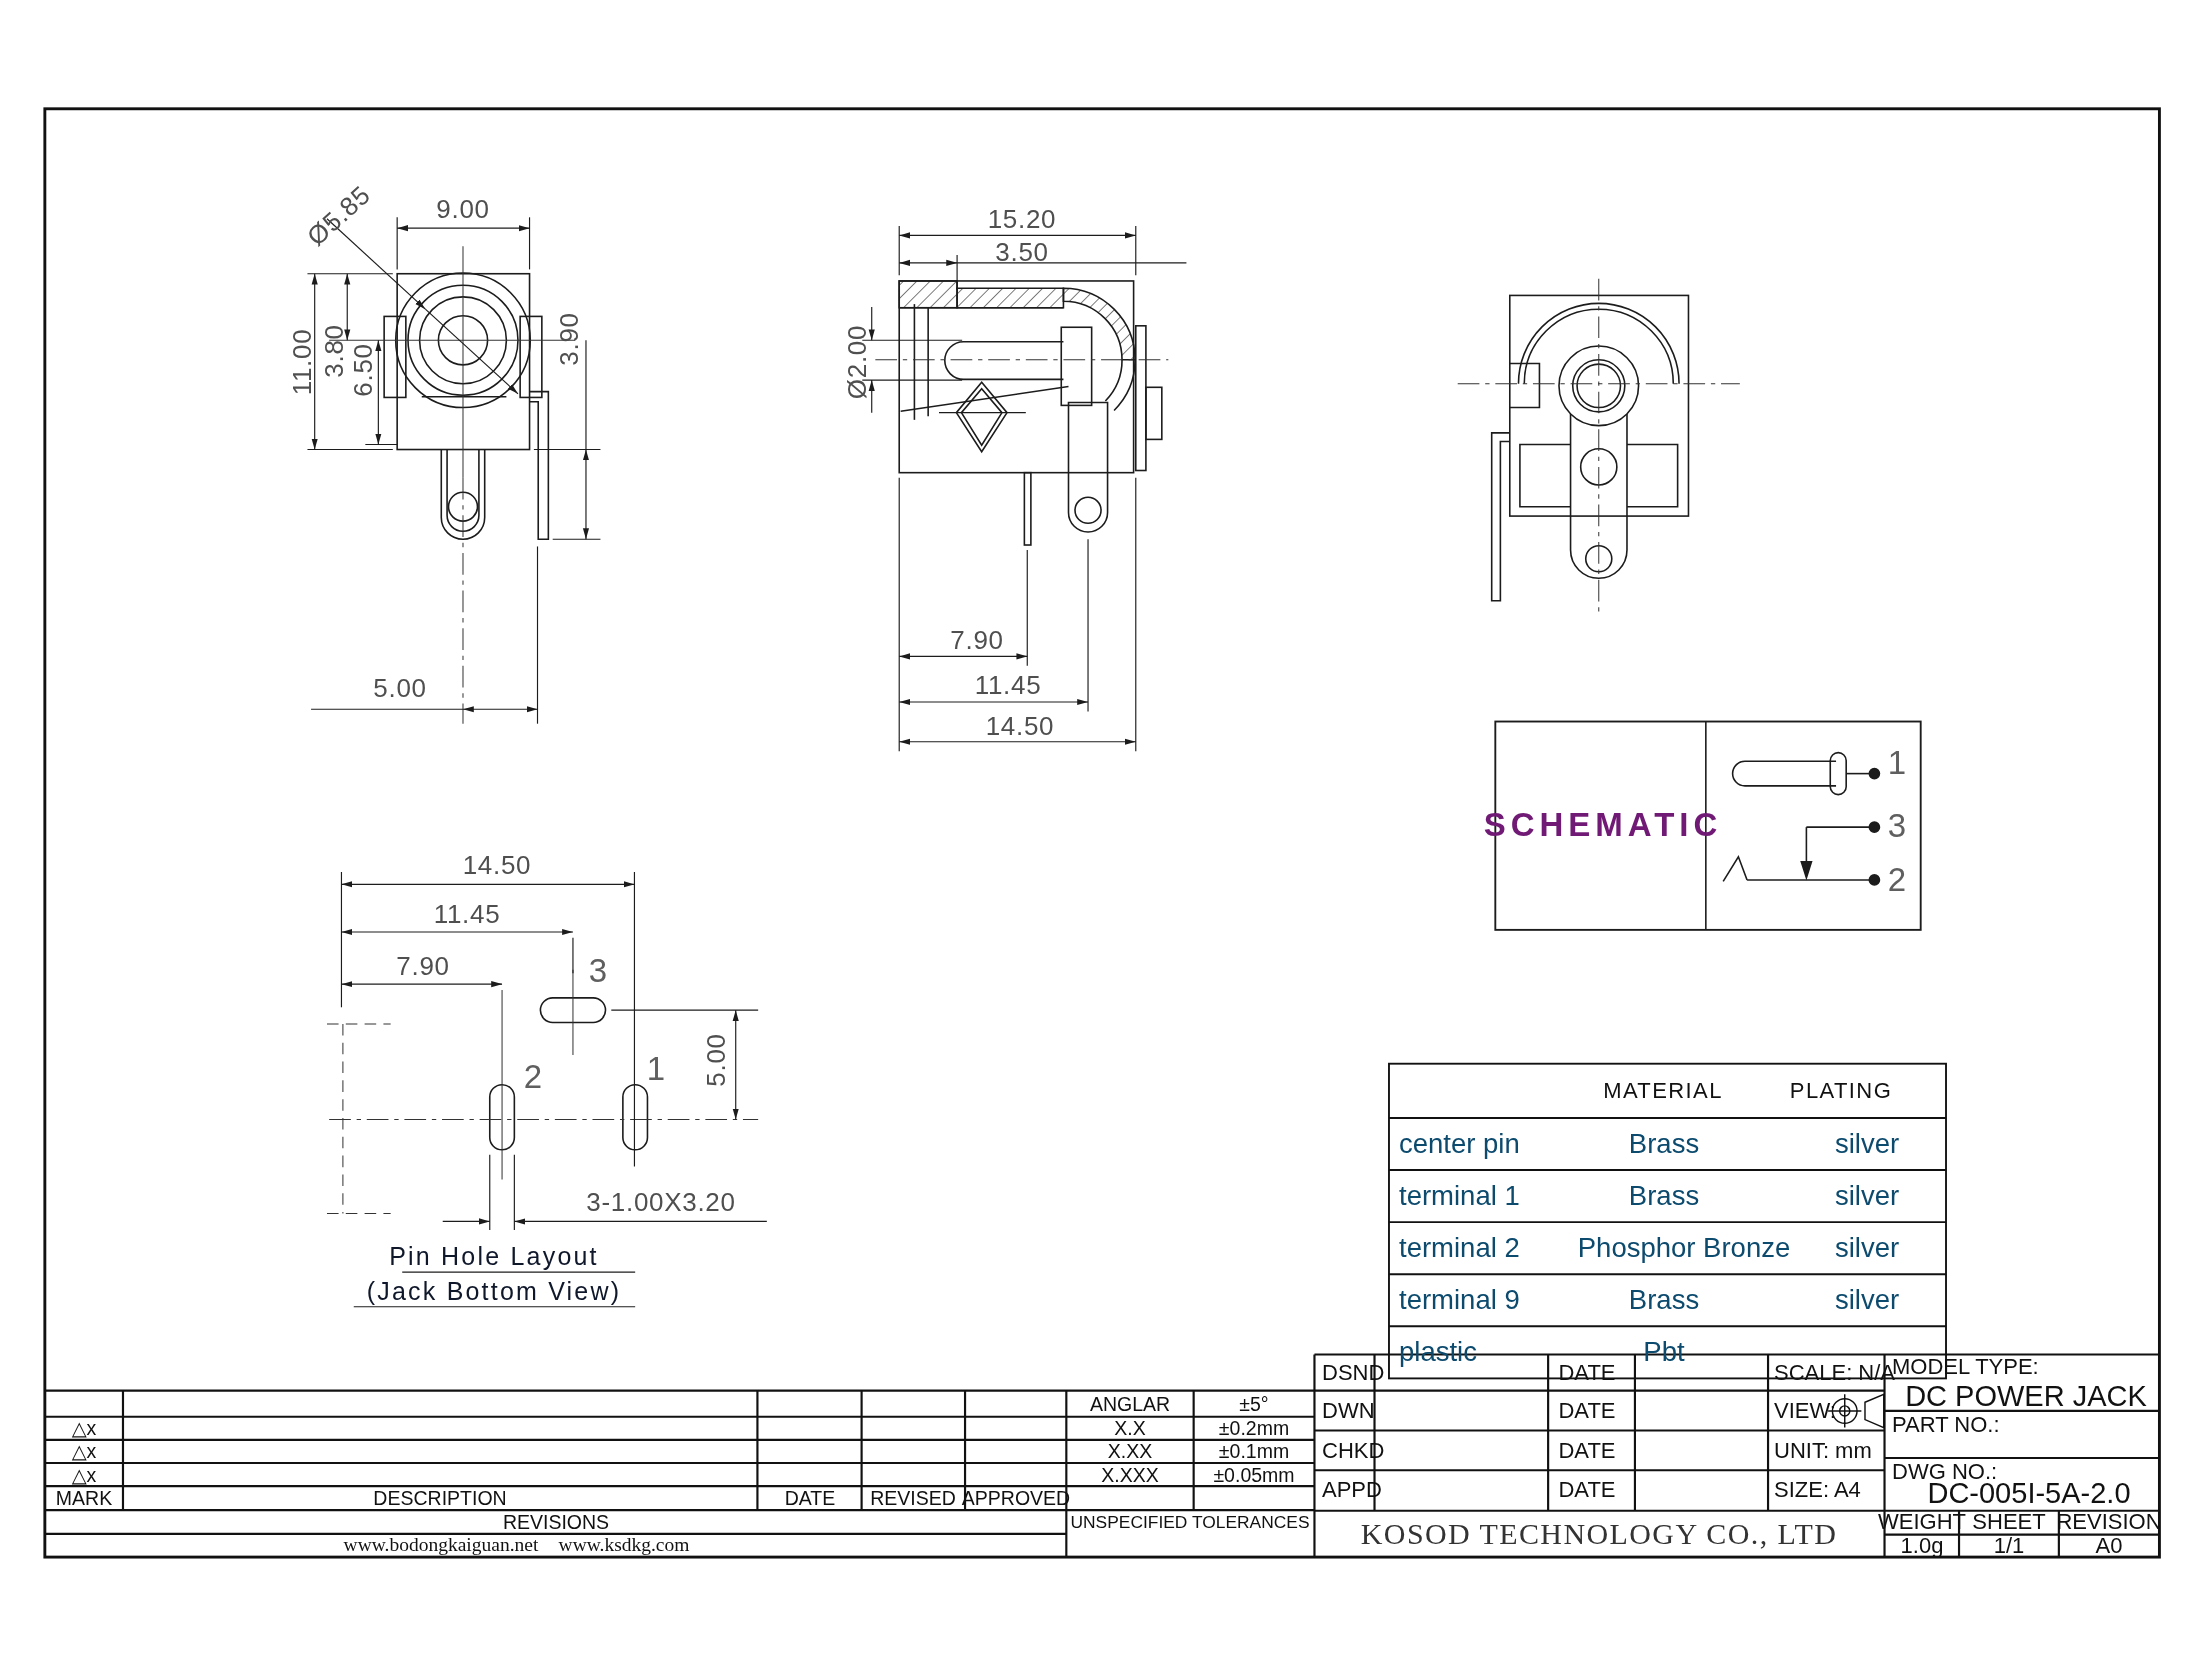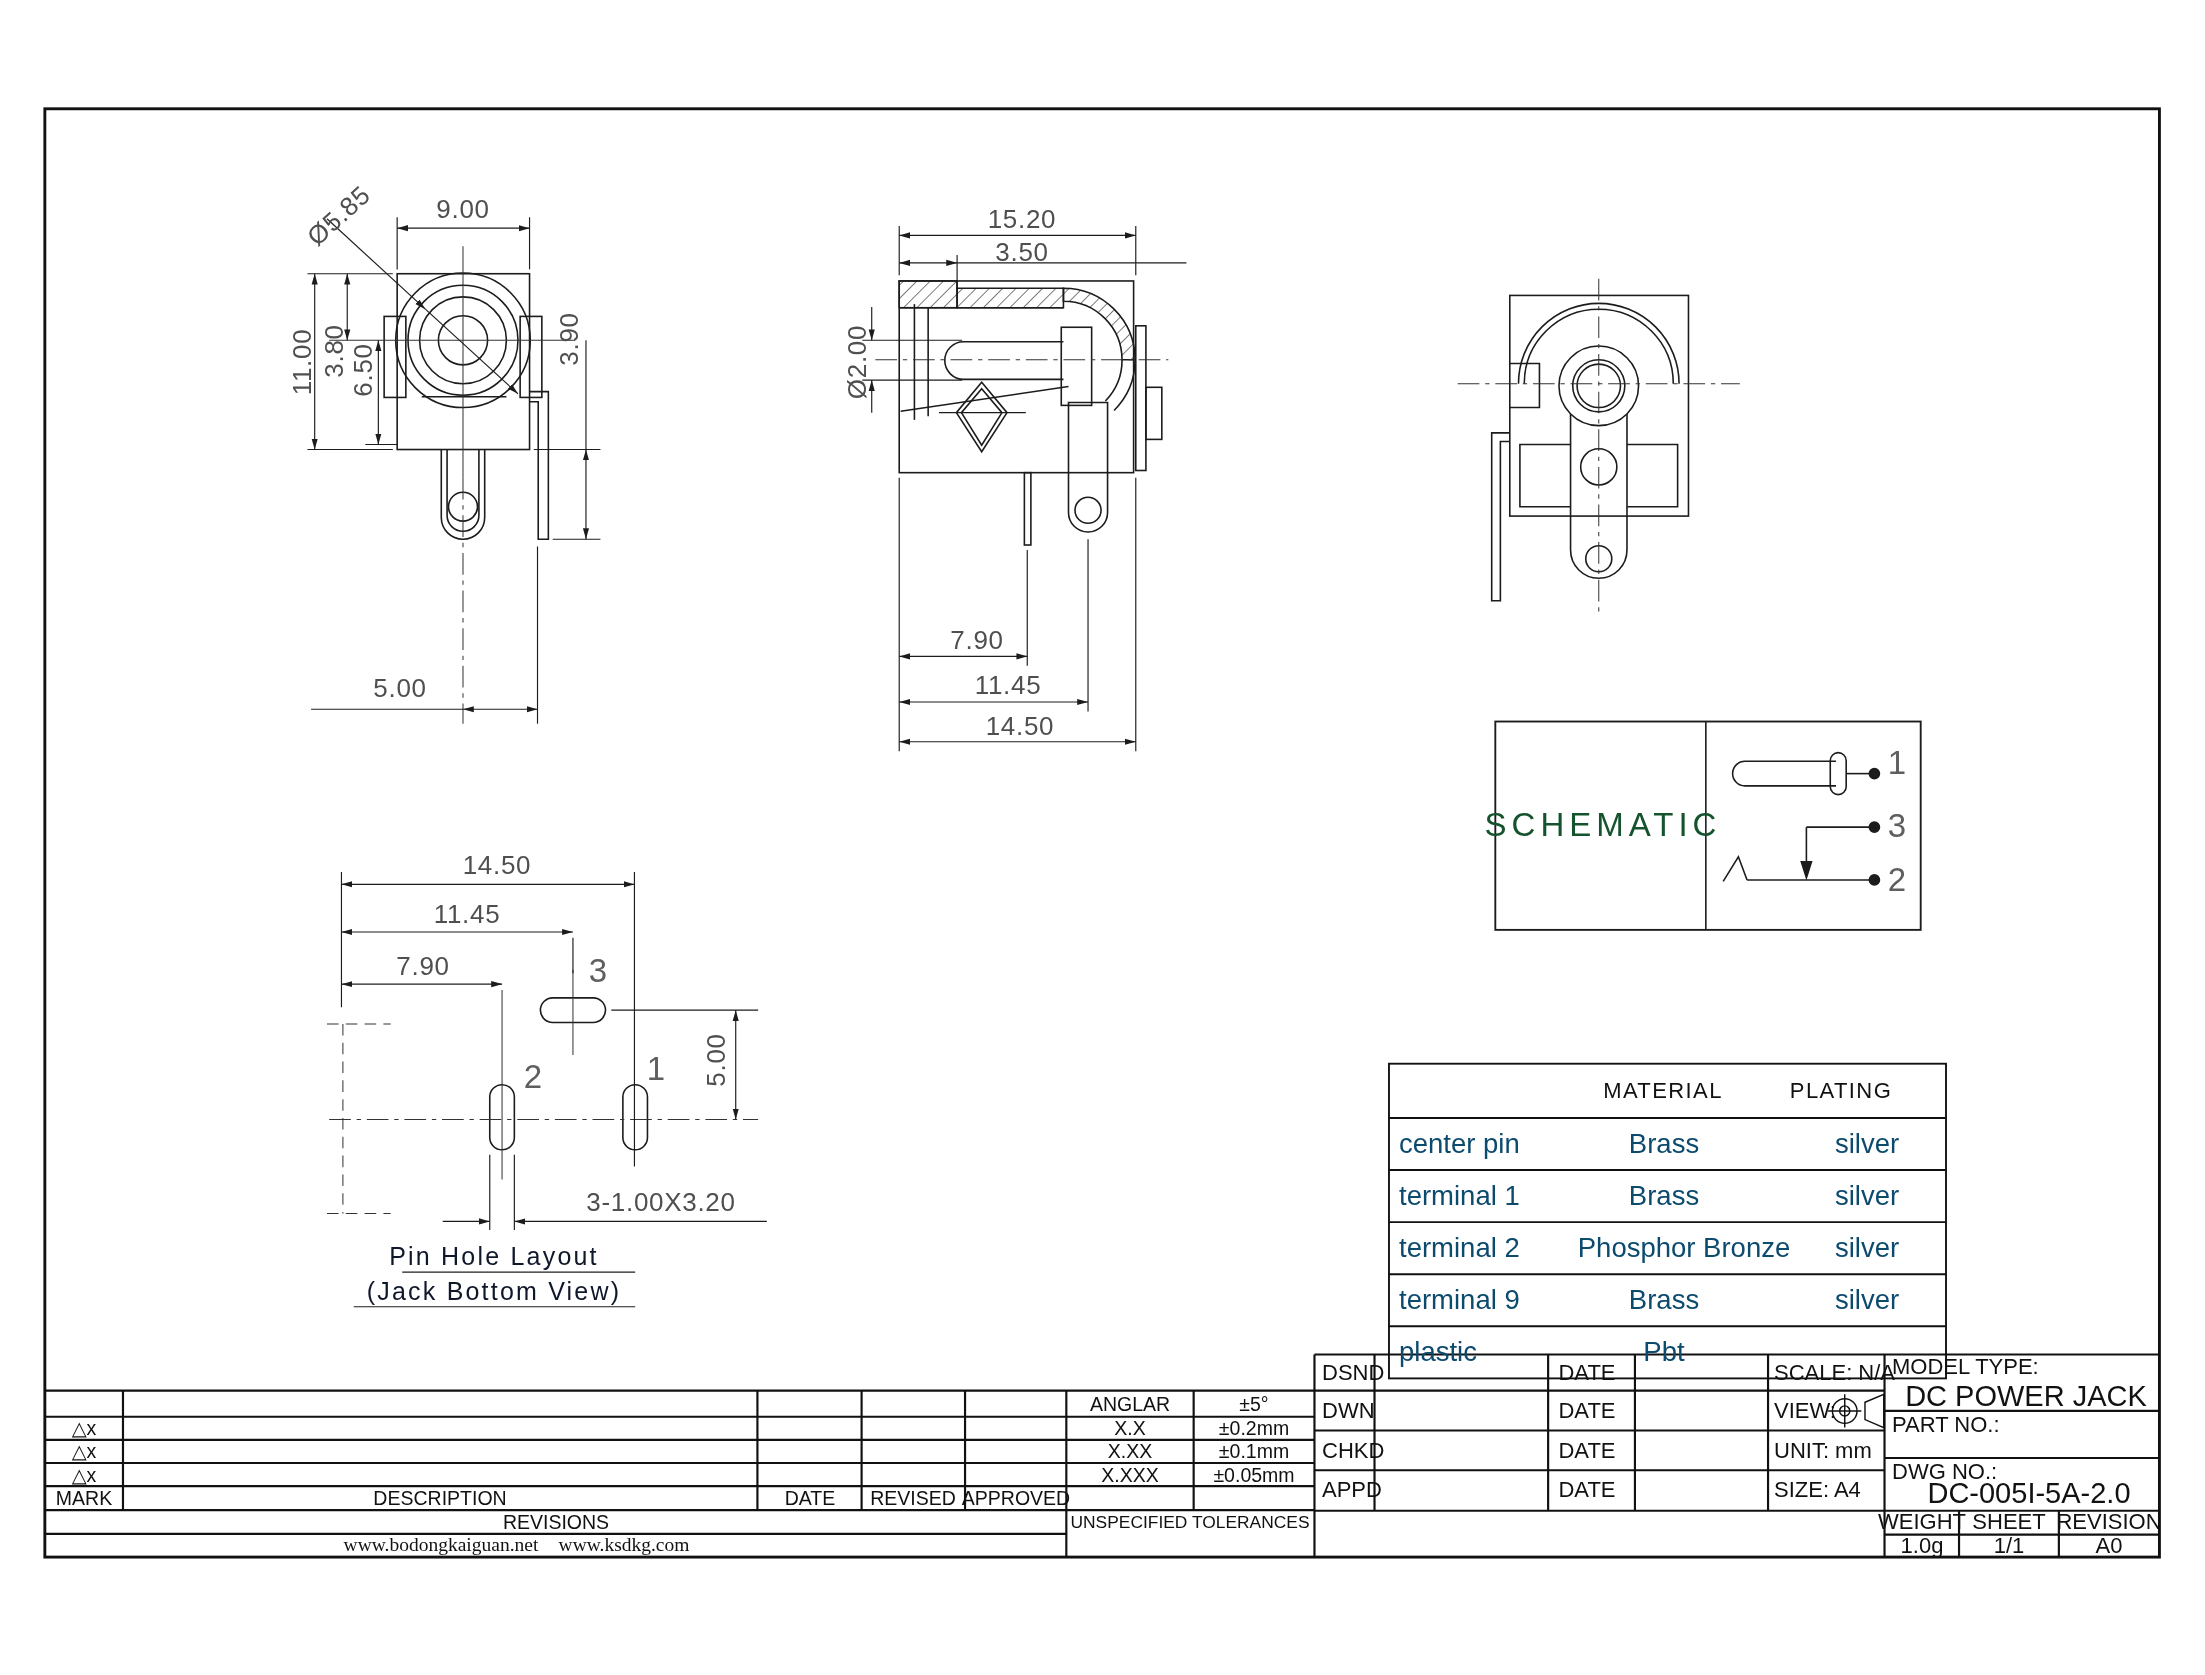--- a/index.html
+++ b/index.html
@@ -5,21 +5,21 @@
   html,body{margin:0;padding:0;background:#ffffff;}
   #page{position:relative;width:2205px;height:1676px;background:#fff;overflow:hidden;
         font-family:"Liberation Sans",sans-serif;}
   #art{position:absolute;left:0;top:0;}
   .lbl{position:absolute;white-space:nowrap;transform:translate(-50%,-50%);
        font-family:"Liberation Sans",sans-serif;}
   .dim{font-size:26px;color:#4f4f4f;letter-spacing:0.7px;}
   .r90{transform:translate(-50%,-50%) rotate(-90deg);}
   .diag{transform:translate(-50%,-50%) rotate(-42.5deg);}
   .pnum{font-size:33px;color:#5f5f5f;}
-  .schem{font-size:33px;color:#14532d;letter-spacing:5px;}
+  .schem{font-size:33px;color:#701a75;letter-spacing:5px;font-weight:bold;}
   .vtitle{font-size:25px;color:#0f172a;letter-spacing:2.2px;}
   .note{font-size:26px;color:#4f4f4f;letter-spacing:0.7px;}
   .tbl{font-size:27.5px;color:#0c4a6e;}
   .tblh{font-size:22px;color:#111;letter-spacing:1.4px;}
   .tt{font-size:19.5px;color:#111;}
   .ttb{font-size:22px;color:#111;}
   .big{font-size:29px;color:#111;}
   .serif{font-family:"Liberation Serif",serif;}
   .la{transform:translate(0,-50%);}  
 </style>
@@ -331,20 +331,21 @@
 <div class="lbl ttb la" style="left:1774px;top:1373px;">SCALE: N/A</div>
 <div class="lbl ttb la" style="left:1774px;top:1411px;">VIEW:</div>
 <div class="lbl ttb la" style="left:1774px;top:1451px;">UNIT: mm</div>
 <div class="lbl ttb la" style="left:1774px;top:1490px;">SIZE: A4</div>
 
 <div class="lbl ttb la" style="left:1892px;top:1367px;">MODEL TYPE:</div>
 <div class="lbl big" style="left:2026px;top:1396px;">DC POWER JACK</div>
 <div class="lbl ttb la" style="left:1892px;top:1425px;">PART NO.:</div>
 <div class="lbl ttb la" style="left:1892px;top:1472px;">DWG NO.:</div>
 <div class="lbl big" style="left:2029px;top:1493px;">DC-005I-5A-2.0</div>
+<div class="lbl serif" style="font-size:30px;color:#333;letter-spacing:1.4px;left:1599px;top:1534px;">KOSOD TECHNOLOGY CO., LTD</div>
 
 <div class="lbl ttb" style="left:1922px;top:1522px;">WEIGHT</div>
 <div class="lbl ttb" style="left:2009px;top:1522px;">SHEET</div>
 <div class="lbl ttb" style="left:2109px;top:1522px;">REVISION</div>
 <div class="lbl ttb" style="left:1922px;top:1546px;">1.0g</div>
 <div class="lbl ttb" style="left:2009px;top:1546px;">1/1</div>
 <div class="lbl ttb" style="left:2109px;top:1546px;">A0</div>
 
 </div>
 

